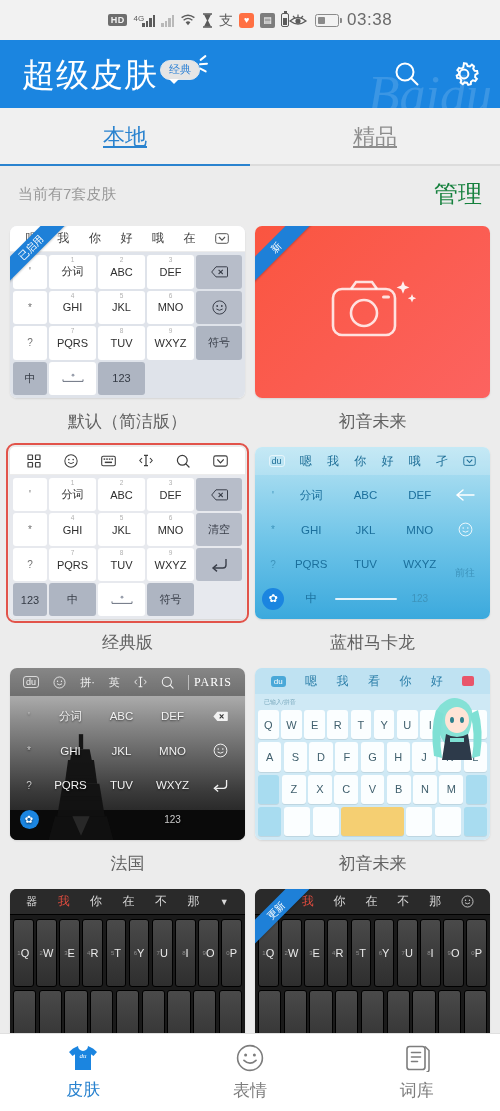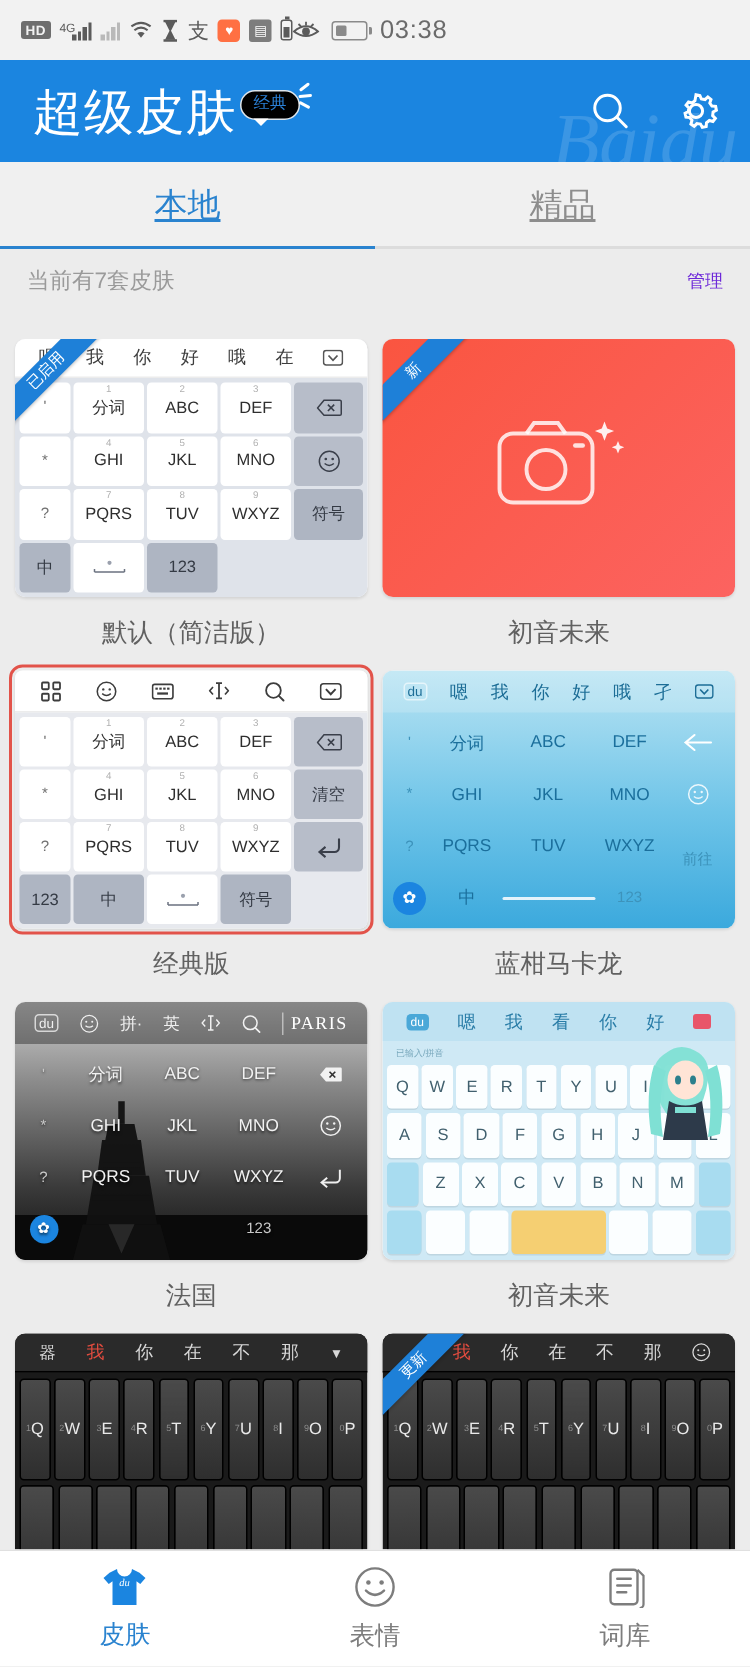--- a/index.html
+++ b/index.html
@@ -7,21 +7,21 @@
     width: 500px; height: 1111px;
     font-family: "Liberation Sans", "DejaVu Sans", sans-serif;
     background: #ececec;
     overflow: hidden;
   }
   .phone { position: relative; width: 500px; height: 1111px; background: #ececec; }
 
   
   .statusbar {
     height: 40px; background: #f2f2f2;
-    display: flex; align-items: center; justify-content: flex-start;
+    display: flex; align-items: center; justify-content: center;
     padding: 0 14px;
   }
   .sb-left { display: flex; align-items: center; gap: 6px; }
   .sb-right { display: flex; align-items: center; gap: 8px; }
   .hd-box {
     background: #6e6e6e; color: #f2f2f2; font-size: 9px; font-weight: bold;
     border-radius: 2px; padding: 1px 3px; letter-spacing: .3px;
   }
   .sig { display: flex; align-items: flex-end; gap: 1px; height: 13px; }
   .sig i { display: block; width: 2.5px; background: #5b5b5b; }
@@ -62,21 +62,21 @@
     color: rgba(255,255,255,.14); font-style: italic;
     font-family: "Liberation Serif", serif; pointer-events: none;
   }
   .title-wrap { display: flex; align-items: flex-start; position: relative; z-index:2;}
   .app-title {
     font-size: 33px; color: #fff; letter-spacing: 1px; line-height: 1;
     font-family: "DejaVu Sans", sans-serif;
   }
   .bubble {
     position: relative; margin-left: 2px; margin-top: 2px;
-    background: #000000; color: #2a7fd4; font-size: 11px;
+    background: #e5e5e5; color: #2a7fd4; font-size: 11px;
     border-radius: 11px; padding: 3px 8px 4px; line-height: 1;
     border: 1px solid #dfe6ec;
   }
   .bubble:after {
     content:""; position:absolute; left: 8px; bottom: -5px;
     border: 5px solid transparent; border-top-color: #fff; border-bottom: 0;
   }
   .bubble .spark { position:absolute; right:-13px; top:-5px; width:14px; height:16px;}
   .bubble .spark i {
     position:absolute; background:#fff; height:2px; border-radius:1px; display:block;
@@ -96,21 +96,21 @@
   .tab.active { color: #2a83cf; }
   .tabline { position:absolute; bottom:0; left:0; height:2px; width:100%; background:#dcdcdc;}
   .tabline-active { position:absolute; bottom:0; left:0; height:2.5px; width:50%; background:#2a83cf;}
 
   
   .subbar {
     display:flex; align-items:center; justify-content:space-between;
     padding: 12px 18px 10px; background:#ececec;
   }
   .subbar .count { font-size: 15px; color: #9a9a9a; }
-  .subbar .manage { font-size: 12px; color: #6d28d9; cursor: pointer; }
+  .subbar .manage { font-size: 24px; color: #15803d; cursor: pointer; }
 
   
   .grid {
     display: grid; grid-template-columns: 1fr 1fr; gap: 10px 10px;
     padding: 0 10px;
   }
   .cell { display:flex; flex-direction:column; align-items:center; }
   .thumb {
     position: relative; width: 100%; height: 172px;
     border-radius: 7px; overflow: hidden; background: #fff;

